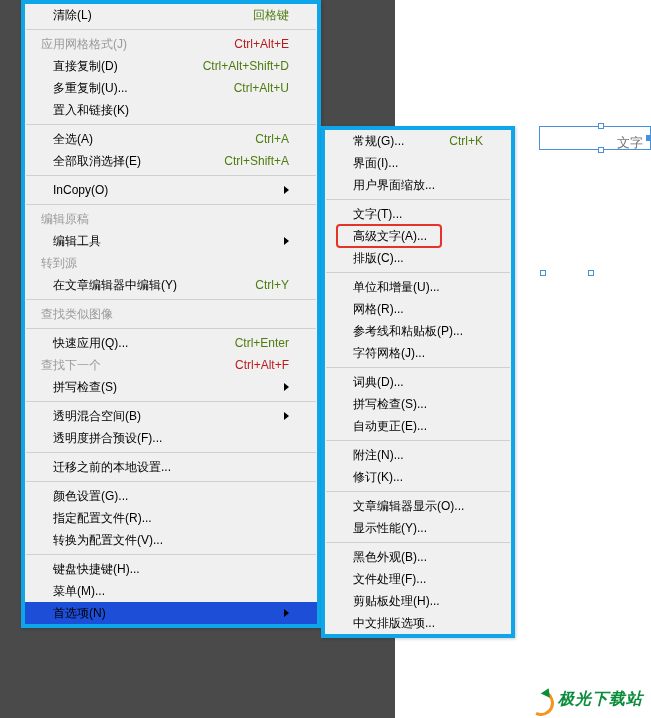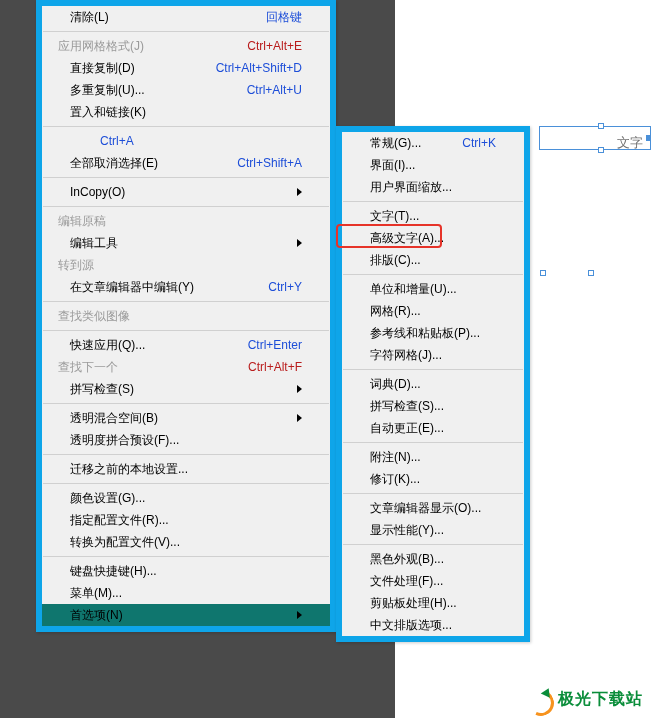--- a/index.html
+++ b/index.html
@@ -31,37 +31,36 @@
   .blue-handle {
     position: absolute;
     width: 6px; height: 6px;
     background: #fff;
     border: 1px solid #4a90d9;
   }
   .blue-handle.solid { background: #4a90d9; }
   .menu {
     position: absolute;
     background: #f0f0f0;
-    border: 6px solid #0ea5e9;
+    border: 4px solid #0ea5e9;
     box-shadow: 1px 1px 3px rgba(0,0,0,0.2);
-    margin-left: 15px;
   }
   .menu-item {
     display: flex;
     align-items: center;
     height: 22px;
     padding: 0 28px 0 28px;
     color: #000;
     cursor: default;
     white-space: nowrap;
   }
   .menu-item.disabled { color: #9a9a9a; padding-left: 16px; }
-  .menu-item.highlighted { background: #0f766e; gap: 10px; }
+  .menu-item.highlighted { background: #1d4ed8; gap: 10px; }
   .menu-item .label { flex: 1; }
-  .menu-item .shortcut { color: #1d4ed8; margin-left: 30px; }
+  .menu-item .shortcut { color: #4d7c0f; margin-left: 30px; }
   .menu-item.disabled .shortcut { color: #b91c1c; }
   .menu-item .arrow {
     margin-left: 30px;
     width: 0; height: 0;
     border-top: 4px solid transparent;
     border-bottom: 4px solid transparent;
     border-left: 5px solid #000;
   }
   .menu-sep {
     height: 1px;
@@ -90,20 +89,21 @@
     bottom: 6px;
     display: flex;
     align-items: center;
     gap: 6px;
   }
   .wm-text {
     font-size: 16px;
     font-weight: bold;
     color: #0a8d3a;
     letter-spacing:1px;
+    font-style:italic;
   }
   .wm-icon {
     width: 26px; height: 26px;
     position: relative;
   }
   .wm-icon::before {
     content:"";
     position:absolute;
     left:2px; top:4px;
     width:20px; height:20px;
@@ -161,20 +161,21 @@
     </div>
     <div class="menu-item">
       <span class="label">多重复制(U)...</span>
       <span class="shortcut">Ctrl+Alt+U</span>
     </div>
     <div class="menu-item">
       <span class="label">置入和链接(K)</span>
     </div>
     <div class="menu-sep"></div>
     <div class="menu-item">
+      <span class="label">全选(A)</span>
       <span class="shortcut">Ctrl+A</span>
     </div>
     <div class="menu-item">
       <span class="label">全部取消选择(E)</span>
       <span class="shortcut">Ctrl+Shift+A</span>
     </div>
     <div class="menu-sep"></div>
     <div class="menu-item">
       <span class="label">InCopy(O)</span>
       <span class="arrow"></span>

